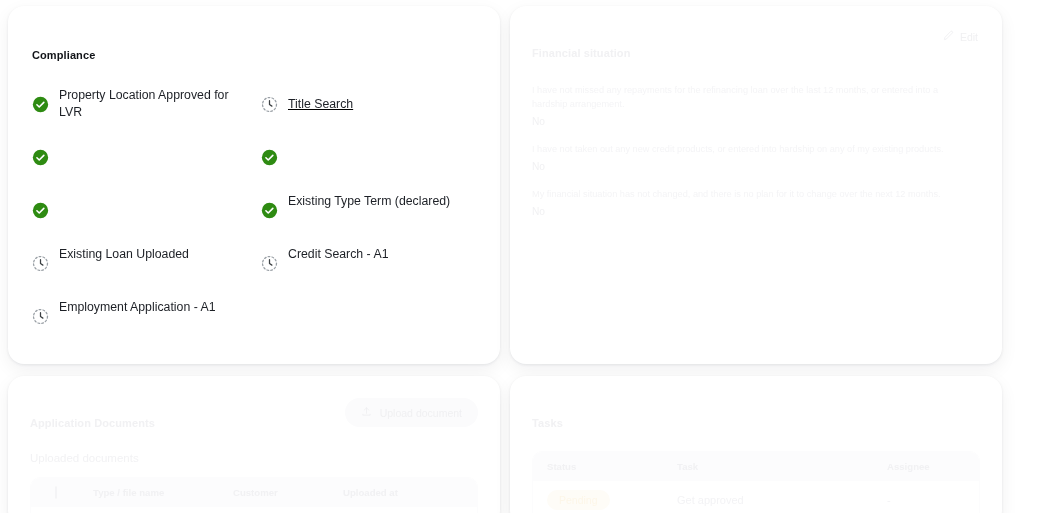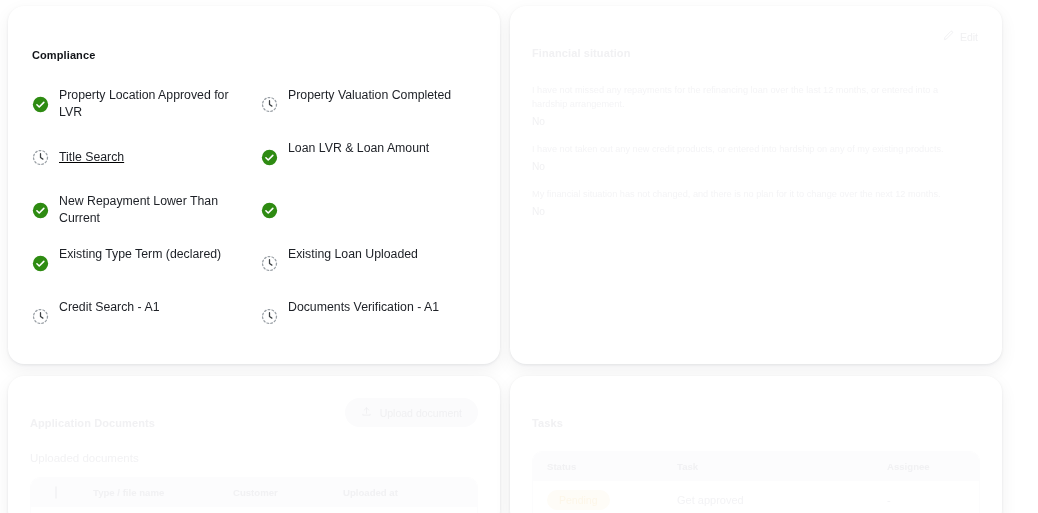--- a/index.html
+++ b/index.html
@@ -185,99 +185,88 @@
       <div class="compliance-grid" id="compliance-list">
           <div class="cl-item">
             <span class="cl-icon">
               <svg class="ico-done" viewBox="0 0 20 20" width="17" height="17">
                 <circle cx="10" cy="10" r="9" fill="#2e8b12"></circle>
                 <path d="M5.8 10.3l2.7 2.6 5.4-5.4" fill="none" stroke="#fff" stroke-width="1.9" stroke-linecap="round" stroke-linejoin="round"></path>
               </svg>
             </span>
             <span class="cl-label">Property Location Approved for LVR</span>
           </div>
-          <div class="cl-item">
+          <div class="cl-item single">
             <span class="cl-icon">
               <svg class="ico-pending" viewBox="0 0 20 20" width="17" height="17">
                 <circle cx="10" cy="10" r="8.2" fill="none" stroke="#9aa0a6" stroke-width="1.5" stroke-linecap="round" stroke-dasharray="2 2.6"></circle>
                 <path d="M10 5.6V10l2.8 1.9" fill="none" stroke="#3c4043" stroke-width="1.5" stroke-linecap="round" stroke-linejoin="round"></path>
               </svg>
             </span>
-            <span class="cl-label">Property Valuation Completed</span>
-          </div>
-          <div class="cl-item single">
+            <span class="cl-label">Title Search</span>
+          </div>
+          <div class="cl-item">
+            <span class="cl-icon">
+              <svg class="ico-done" viewBox="0 0 20 20" width="17" height="17">
+                <circle cx="10" cy="10" r="9" fill="#2e8b12"></circle>
+                <path d="M5.8 10.3l2.7 2.6 5.4-5.4" fill="none" stroke="#fff" stroke-width="1.9" stroke-linecap="round" stroke-linejoin="round"></path>
+              </svg>
+            </span>
+          </div>
+          <div class="cl-item">
+            <span class="cl-icon">
+              <svg class="ico-done" viewBox="0 0 20 20" width="17" height="17">
+                <circle cx="10" cy="10" r="9" fill="#2e8b12"></circle>
+                <path d="M5.8 10.3l2.7 2.6 5.4-5.4" fill="none" stroke="#fff" stroke-width="1.9" stroke-linecap="round" stroke-linejoin="round"></path>
+              </svg>
+            </span>
+          </div>
+          <div class="cl-item">
+            <span class="cl-icon">
+              <svg class="ico-done" viewBox="0 0 20 20" width="17" height="17">
+                <circle cx="10" cy="10" r="9" fill="#2e8b12"></circle>
+                <path d="M5.8 10.3l2.7 2.6 5.4-5.4" fill="none" stroke="#fff" stroke-width="1.9" stroke-linecap="round" stroke-linejoin="round"></path>
+              </svg>
+            </span>
+          </div>
+          <div class="cl-item">
+            <span class="cl-icon">
+              <svg class="ico-done" viewBox="0 0 20 20" width="17" height="17">
+                <circle cx="10" cy="10" r="9" fill="#2e8b12"></circle>
+                <path d="M5.8 10.3l2.7 2.6 5.4-5.4" fill="none" stroke="#fff" stroke-width="1.9" stroke-linecap="round" stroke-linejoin="round"></path>
+              </svg>
+            </span>
+            <span class="cl-label">Existing Type Term (declared)</span>
+          </div>
+          <div class="cl-item">
             <span class="cl-icon">
               <svg class="ico-pending" viewBox="0 0 20 20" width="17" height="17">
                 <circle cx="10" cy="10" r="8.2" fill="none" stroke="#9aa0a6" stroke-width="1.5" stroke-linecap="round" stroke-dasharray="2 2.6"></circle>
                 <path d="M10 5.6V10l2.8 1.9" fill="none" stroke="#3c4043" stroke-width="1.5" stroke-linecap="round" stroke-linejoin="round"></path>
               </svg>
             </span>
-            <span class="cl-label">Title Search</span>
-          </div>
-          <div class="cl-item">
-            <span class="cl-icon">
-              <svg class="ico-done" viewBox="0 0 20 20" width="17" height="17">
-                <circle cx="10" cy="10" r="9" fill="#2e8b12"></circle>
-                <path d="M5.8 10.3l2.7 2.6 5.4-5.4" fill="none" stroke="#fff" stroke-width="1.9" stroke-linecap="round" stroke-linejoin="round"></path>
-              </svg>
-            </span>
-            <span class="cl-label">Loan LVR &amp; Loan Amount</span>
-          </div>
-          <div class="cl-item">
-            <span class="cl-icon">
-              <svg class="ico-done" viewBox="0 0 20 20" width="17" height="17">
-                <circle cx="10" cy="10" r="9" fill="#2e8b12"></circle>
-                <path d="M5.8 10.3l2.7 2.6 5.4-5.4" fill="none" stroke="#fff" stroke-width="1.9" stroke-linecap="round" stroke-linejoin="round"></path>
-              </svg>
-            </span>
-            <span class="cl-label">New Repayment Lower Than Current</span>
-          </div>
-          <div class="cl-item">
-            <span class="cl-icon">
-              <svg class="ico-done" viewBox="0 0 20 20" width="17" height="17">
-                <circle cx="10" cy="10" r="9" fill="#2e8b12"></circle>
-                <path d="M5.8 10.3l2.7 2.6 5.4-5.4" fill="none" stroke="#fff" stroke-width="1.9" stroke-linecap="round" stroke-linejoin="round"></path>
-              </svg>
-            </span>
-          </div>
-          <div class="cl-item">
-            <span class="cl-icon">
-              <svg class="ico-done" viewBox="0 0 20 20" width="17" height="17">
-                <circle cx="10" cy="10" r="9" fill="#2e8b12"></circle>
-                <path d="M5.8 10.3l2.7 2.6 5.4-5.4" fill="none" stroke="#fff" stroke-width="1.9" stroke-linecap="round" stroke-linejoin="round"></path>
-              </svg>
-            </span>
-            <span class="cl-label">Existing Type Term (declared)</span>
+            <span class="cl-label">Existing Loan Uploaded</span>
           </div>
           <div class="cl-item">
             <span class="cl-icon">
               <svg class="ico-pending" viewBox="0 0 20 20" width="17" height="17">
                 <circle cx="10" cy="10" r="8.2" fill="none" stroke="#9aa0a6" stroke-width="1.5" stroke-linecap="round" stroke-dasharray="2 2.6"></circle>
                 <path d="M10 5.6V10l2.8 1.9" fill="none" stroke="#3c4043" stroke-width="1.5" stroke-linecap="round" stroke-linejoin="round"></path>
               </svg>
             </span>
-            <span class="cl-label">Existing Loan Uploaded</span>
+            <span class="cl-label">Credit Search - A1</span>
           </div>
           <div class="cl-item">
             <span class="cl-icon">
               <svg class="ico-pending" viewBox="0 0 20 20" width="17" height="17">
                 <circle cx="10" cy="10" r="8.2" fill="none" stroke="#9aa0a6" stroke-width="1.5" stroke-linecap="round" stroke-dasharray="2 2.6"></circle>
                 <path d="M10 5.6V10l2.8 1.9" fill="none" stroke="#3c4043" stroke-width="1.5" stroke-linecap="round" stroke-linejoin="round"></path>
               </svg>
             </span>
-            <span class="cl-label">Credit Search - A1</span>
-          </div>
-          <div class="cl-item">
-            <span class="cl-icon">
-              <svg class="ico-pending" viewBox="0 0 20 20" width="17" height="17">
-                <circle cx="10" cy="10" r="8.2" fill="none" stroke="#9aa0a6" stroke-width="1.5" stroke-linecap="round" stroke-dasharray="2 2.6"></circle>
-                <path d="M10 5.6V10l2.8 1.9" fill="none" stroke="#3c4043" stroke-width="1.5" stroke-linecap="round" stroke-linejoin="round"></path>
-              </svg>
-            </span>
-            <span class="cl-label">Documents Verification - A1</span>
+            <span class="cl-label">Employment Application - A1</span>
           </div>
         </div>
     </section>
 
     <section class="card dim dimtext" id="financial-card">
       <div class="fin-head">
         <h2 class="card-title">Financial situation</h2>
         <button class="edit-btn">
           <span>
             <svg viewBox="0 0 24 24" fill="none" stroke="#f0f0f2" stroke-width="2" stroke-linecap="round" stroke-linejoin="round">

